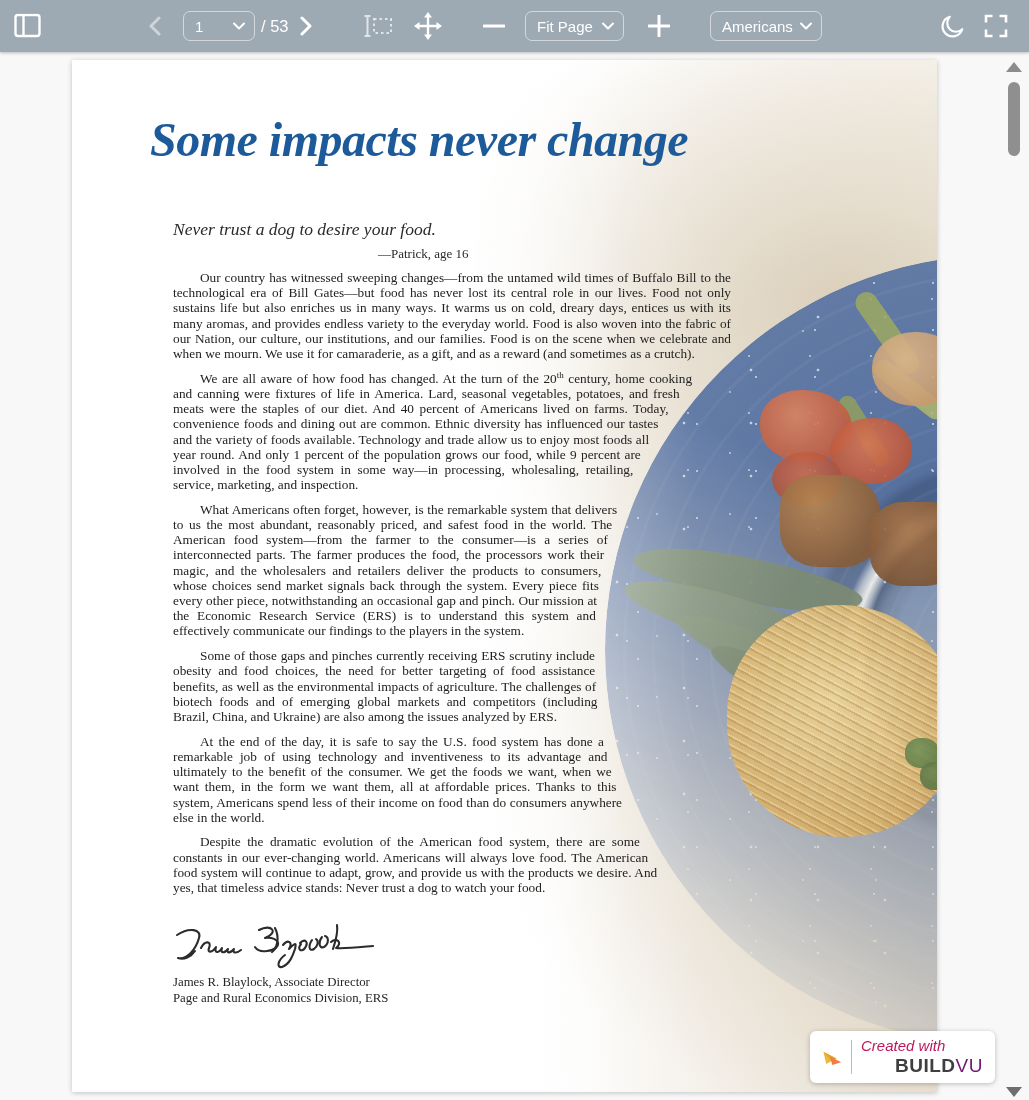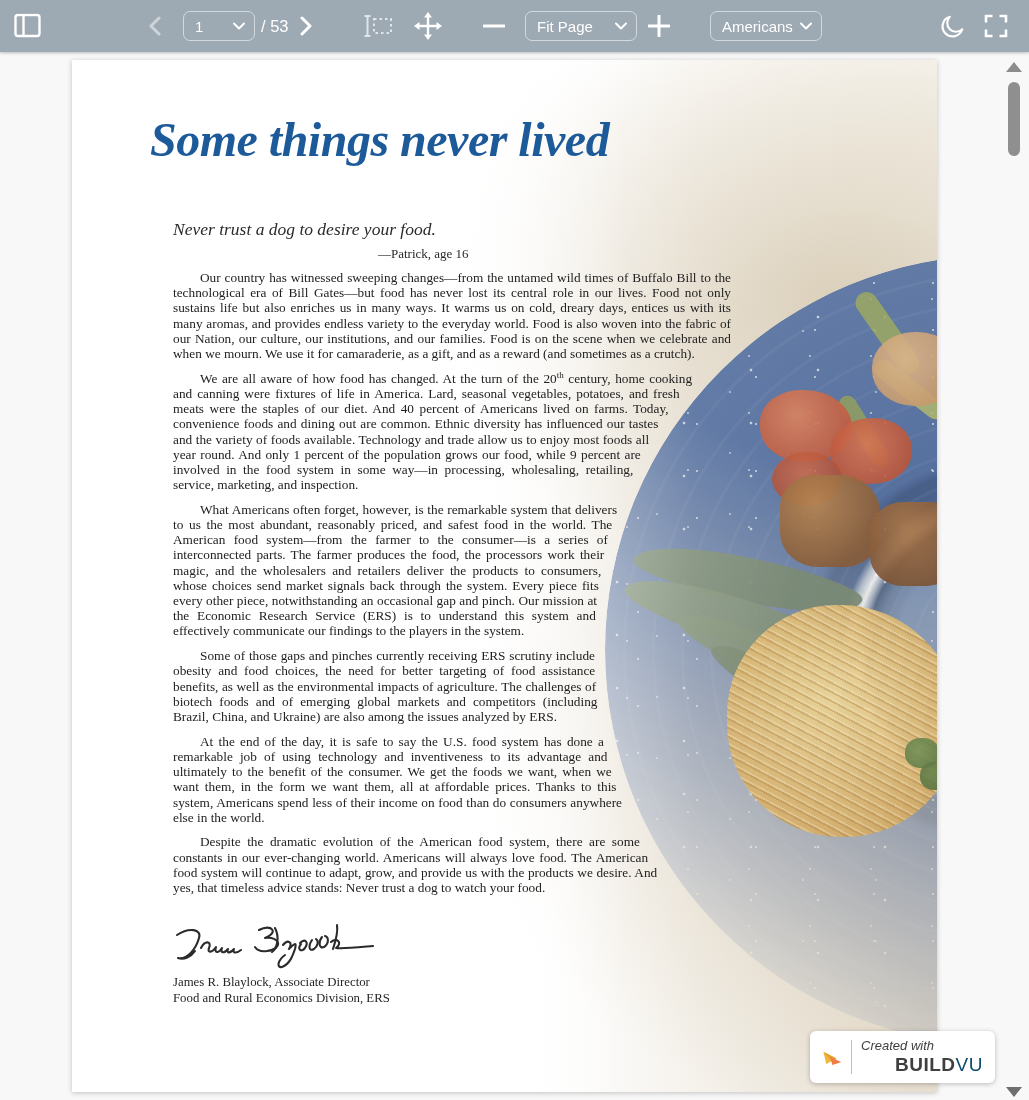--- a/index.html
+++ b/index.html
@@ -90,24 +90,24 @@
   .sb-down { position:absolute; right:7px; bottom:3px; width:0; height:0;
              border-left:8px solid transparent; border-right:8px solid transparent;
              border-top:10px solid #6e6e6e; cursor:pointer; }
 
   
   .badge { position:absolute; left:810px; top:979px; width:185px; height:52px;
            background:#fff; border-radius:6px; box-shadow:0 1px 5px rgba(0,0,0,.25);
            display:flex; align-items:center; padding:0 12px; cursor:pointer; z-index:10; }
   .badge .divider { width:1px; height:34px; background:#bdbdbd; margin:0 10px 0 8px; }
   .badge .b-txt { display:flex; flex-direction:column; line-height:1.15; }
-  .badge .b-created { font-style:italic; font-size:13px; color:#404040; }
+  .badge .b-created { font-style:italic; font-size:15px; color:#be185d; }
   .badge .b-brand { font-size:19px; letter-spacing:.5px; }
   .badge .b-bold { font-weight:800; color:#3f3f3f;margin-left:34px; }
-  .badge .b-light { font-weight:400; color:#0c4a6e; }
+  .badge .b-light { font-weight:400; color:#701a75; }
 </style>
 </head>
 <body>
 
 <div class="app">
 
   <header class="toolbar">
 
     <button class="tb" style="left:14px" title="">
       <svg width="27" height="25" viewBox="0 0 27 25">
@@ -160,21 +160,21 @@
         </g>
       </svg>
     </button>
 
     <button class="tb" style="left:483px">
       <svg width="22" height="6" viewBox="0 0 22 6">
         <line x1="1" y1="3" x2="21" y2="3" stroke="#fff" stroke-width="3" stroke-linecap="round"></line>
       </svg>
     </button>
 
-    <div class="combo" style="left:525px; width:112px">
+    <div class="combo" style="left:525px; width:99px">
       <span class="val">Fit Page</span>
       <svg class="chev" width="12" height="8" viewBox="0 0 12 8">
         <polyline points="1,1.5 6,6.5 11,1.5" fill="none" stroke="#fff" stroke-width="2" stroke-linecap="round" stroke-linejoin="round"></polyline>
       </svg>
     </div>
 
     <button class="tb" style="left:648px">
       <svg width="22" height="22" viewBox="0 0 22 22">
         <line x1="1" y1="11" x2="21" y2="11" stroke="#fff" stroke-width="3" stroke-linecap="round"></line>
         <line x1="11" y1="1" x2="11" y2="21" stroke="#fff" stroke-width="3" stroke-linecap="round"></line>
@@ -228,21 +228,21 @@
         <div class="blob" style="left:655px;top:545px;width:232px;height:232px;border-radius:48% 52% 50% 50%;
              background:
                repeating-linear-gradient(28deg, rgba(153,97,31,.28) 0 2px, rgba(255,242,205,.28) 2px 4px, rgba(0,0,0,0) 4px 8px),
                radial-gradient(circle at 45% 40%, #ecd392, #d2a95f 70%, #bf934c);
              opacity:.95"></div>
         <div class="blob" style="left:833px;top:678px;width:34px;height:30px;border-radius:45%;background:radial-gradient(circle at 40% 40%,#6b8a4b,#4e6a34);opacity:.9"></div>
         <div class="blob" style="left:848px;top:702px;width:30px;height:28px;border-radius:45%;background:radial-gradient(circle at 40% 40%,#5d7a40,#46602e);opacity:.9"></div>
       </div>
       <div class="veil"></div>
 
-      <h1 class="doc-title">Some things never lived</h1>
+      <h1 class="doc-title">Some impacts never change</h1>
       <div class="doc-quote">Never trust a dog to desire your food.</div>
       <div class="doc-attrib">—Patrick, age 16</div>
 
       <div class="doc-body">
         <div class="wrap-shape"></div>
         <p>Our country has witnessed sweeping changes—from the untamed wild times of Buffalo Bill to the technological era of Bill Gates—but food has never lost its central role in our lives. Food not only sustains life but also enriches us in many ways. It warms us on cold, dreary days, entices us with its many aromas, and provides endless variety to the everyday world. Food is also woven into the fabric of our Nation, our culture, our institutions, and our families. Food is on the scene when we celebrate and when we mourn. We use it for camaraderie, as a gift, and as a reward (and sometimes as a crutch).</p>
         <p><span>We are all aware of how food has changed. At the turn of the 20</span><sup>th</sup><span> century, home cooking and canning were fixtures of life in America. Lard, seasonal vegetables, potatoes, and fresh meats were the staples of our diet. And 40 percent of Americans lived on farms. Today, convenience foods and dining out are common. Ethnic diversity has influenced our tastes and the variety of foods available. Technology and trade allow us to enjoy most foods all year round. And only 1 percent of the population grows our food, while 9 percent are involved in the food system in some way—in processing, wholesaling, retailing, service, marketing, and inspection.</span></p>
         <p>What Americans often forget, however, is the remarkable system that delivers to us the most abundant, reasonably priced, and safest food in the world. The American food system—from the farmer to the consumer—is a series of interconnected parts. The farmer produces the food, the processors work their magic, and the wholesalers and retailers deliver the products to consumers, whose choices send market signals back through the system. Every piece fits every other piece, notwithstanding an occasional gap and pinch. Our mission at the Economic Research Service (ERS) is to understand this system and effectively communicate our findings to the players in the system.</p>
         <p>Some of those gaps and pinches currently receiving ERS scrutiny include obesity and food choices, the need for better targeting of food assistance benefits, as well as the environmental impacts of agriculture. The challenges of biotech foods and of emerging global markets and competitors (including Brazil, China, and Ukraine) are also among the issues analyzed by ERS.</p>
         <p>At the end of the day, it is safe to say the U.S. food system has done a remarkable job of using technology and inventiveness to its advantage and ultimately to the benefit of the consumer. We get the foods we want, when we want them, in the form we want them, all at affordable prices. Thanks to this system, Americans spend less of their income on food than do consumers anywhere else in the world.</p>
@@ -259,21 +259,21 @@
           <path d="M129 21 C134 16 138 20 134 26 C130 31 126 27 130 22"></path>
           <path d="M141 18 C137 24 138 30 143 27 C147 24 148 19 145 17"></path>
           <path d="M151 15 C147 20 148 27 153 25 C158 22 158 15 154 14"></path>
           <path d="M162 27 C165 18 167 9 166 3"></path>
           <path d="M160 20 C166 15 172 21 165 26 C171 27 180 26 202 24"></path>
         </g>
       </svg>
 
       <div class="byline">
         <div>James R. Blaylock, Associate Director</div>
-        <div>Food and Rural Economics Division, ERS</div>
+        <div>Page and Rural Economics Division, ERS</div>
       </div>
     </div>
 
     <div>
       <div class="sb-up"></div>
       <div class="sb-thumb"></div>
       <div class="sb-down"></div>
     </div>
 
     <div class="badge">

